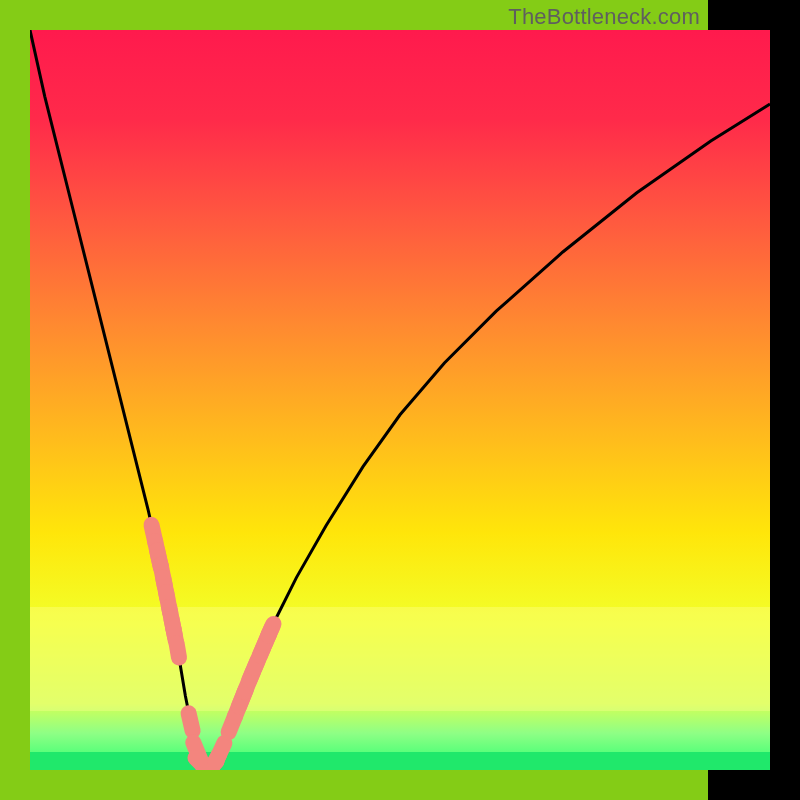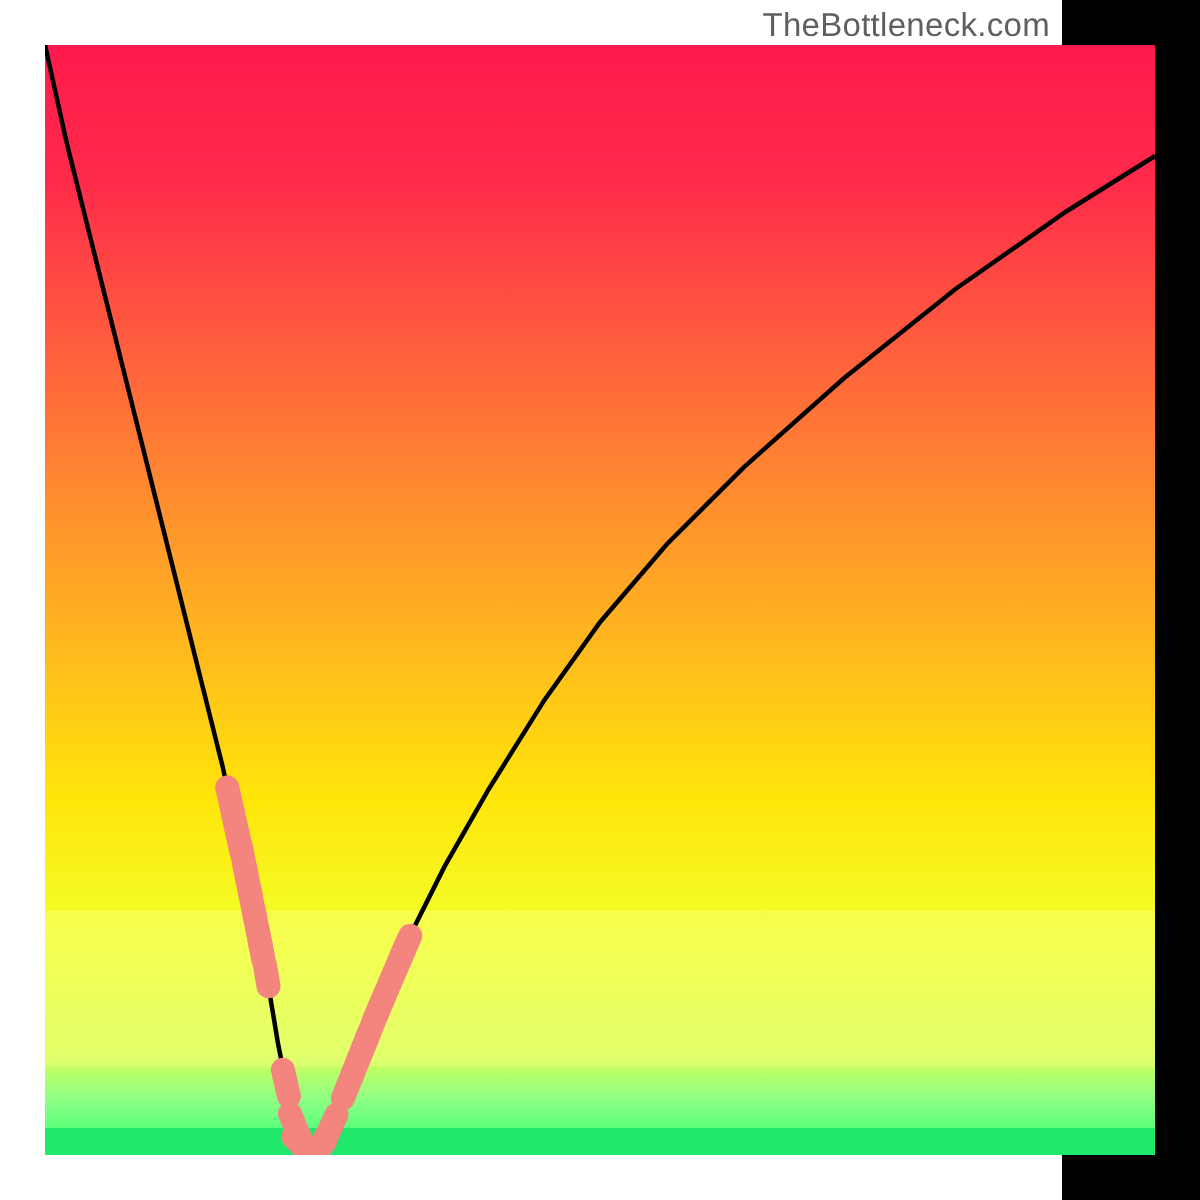--- a/index.html
+++ b/index.html
@@ -9,21 +9,21 @@
     height: 800px;
     overflow: hidden;
     background: #000;
     font-family: Arial, Helvetica, sans-serif;
   }
   .frame {
     position: absolute;
     top: 0; left: 0;
     width: 708px;
     height: 800px;
-    background: #ffffff;
+    background: #84cc16;
   }
   .plot {
     position: absolute;
     top: 30px;
     left: 30px;
     width: 740px;
     height: 740px;
     overflow: hidden;
   }
   .grad {

